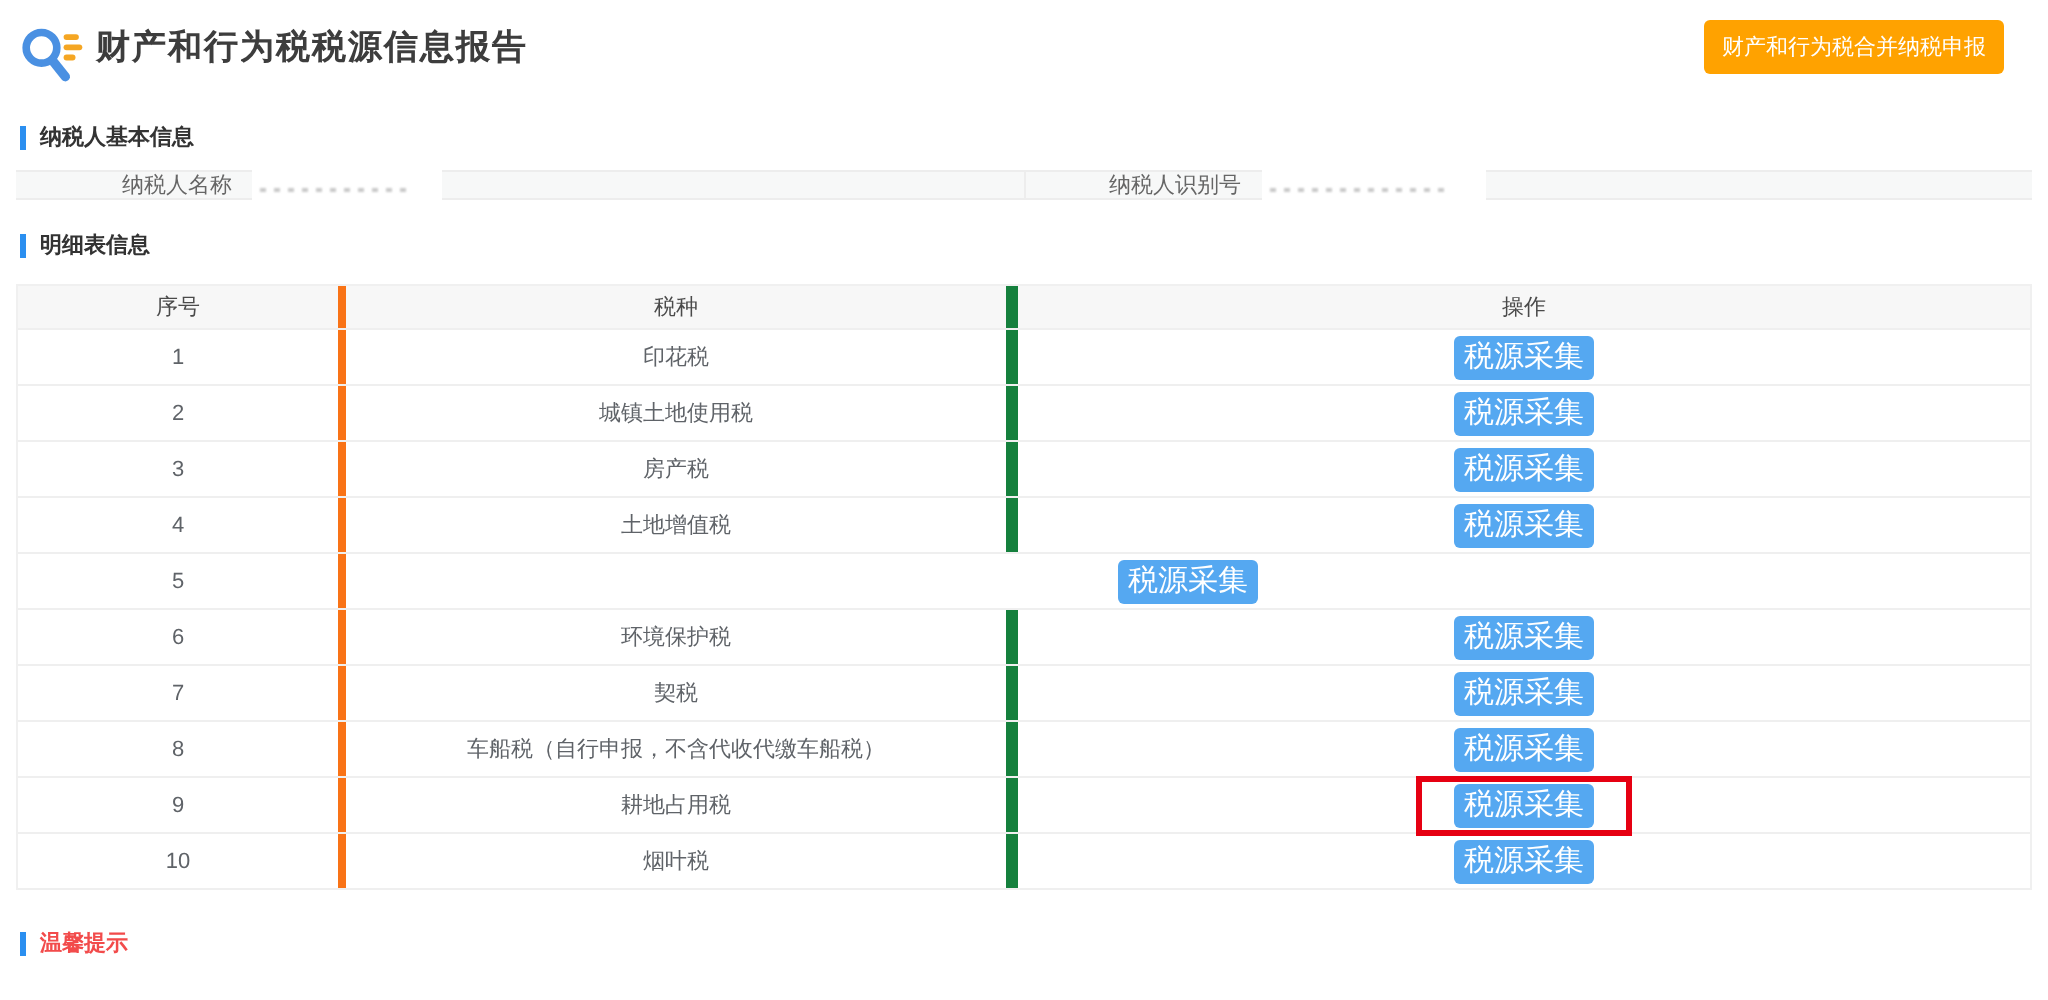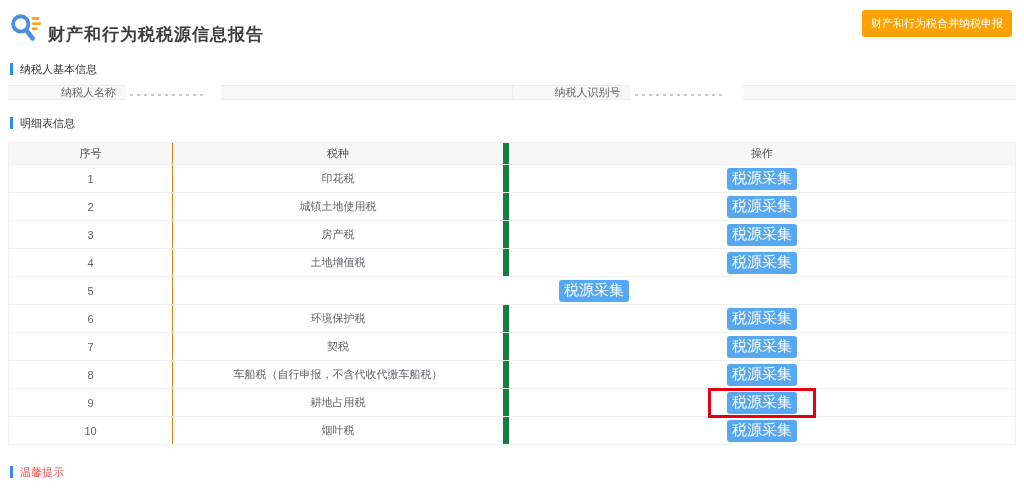--- a/index.html
+++ b/index.html
@@ -1,28 +1,28 @@
 <!DOCTYPE html>
 <html lang="zh"><head>
 <meta charset="utf-8">
 <style>
   * { margin:0; padding:0; box-sizing:border-box; }
   html,body { width:1024px; height:500px; background:#fff; overflow:hidden;
     font-family:"Liberation Sans","DejaVu Sans",sans-serif; }
 
   
-  .header { display:flex; align-items:flex-end; padding:12px 12px 0 8px; }
+  .header { display:flex; align-items:flex-start; padding:12px 22px 0 8px; }
   .logo { width:34px; height:34px; flex:0 0 34px; }
   .page-title { margin-left:6px; font-size:17px; font-weight:bold; color:#3d3d3d; letter-spacing:1px; }
   .orange-btn { margin-left:auto; margin-top:-2px; align-self:flex-start; background:#ffa200;
     color:#fff; border:none; font-size:11px; padding:6px 9px; border-radius:3px; cursor:pointer;
     font-family:inherit; }
 
   
-  .section-title { margin:17px 0 0 10px; font-size:11px; font-weight:normal; color:#333;
+  .section-title { margin:17px 0 0 10px; font-size:11px; font-weight:bold; color:#333;
     border-left:3px solid #2b8ff0; padding-left:7px; line-height:12px; }
   .section-title.red { color:#f24b4b; margin-top:21px; }
 
   
   .info-row { margin:10px 8px 0 8px; display:flex; background:#f7f8f8;
     border-top:1px solid #ededed; border-bottom:1px solid #ededed; height:15px; }
   .info-half { flex:1; display:flex; align-items:center; height:100%; }
   .info-half.first { border-right:1px solid #ededed; }
   .ilabel { width:108px; text-align:right; font-size:11px; color:#666; flex:0 0 108px; }
   .ival { background:#fff; height:19px; margin-left:10px; position:relative; width:95px;
@@ -32,21 +32,21 @@
     background:repeating-linear-gradient(90deg,#c9c9c9 0 3px,transparent 3px 7px);
     filter:blur(0.6px); }
 
   
   .table { margin:13px 8px 0 8px; border:1px solid #f0f0f0; border-bottom:none; }
   .thead, .trow { display:flex; align-items:stretch; border-bottom:1px solid #efefef; }
   .thead { background:#f7f7f7; height:22px; }
   .trow { background:#fff; height:28px; }
   .td { display:flex; align-items:center; justify-content:center; font-size:11px; color:#5f6368; }
   .thead .td { color:#4a4a4a; }
-  .td.seq { flex:0 0 164px; border-right:1px solid #f97316;text-align:right; }
+  .td.seq { flex:0 0 164px; border-right:4px solid #f97316;text-align:right; }
   .td.tax { flex:0 0 336px; border-right:6px solid #15803d; }
   .td.op  { flex:1; position:relative; }
   .collect-btn { background:#55a8f1; color:#fff; border:none; border-radius:3px;
     font-size:15px; width:70px; height:22px; cursor:pointer; font-family:inherit; }
   .red-box { position:absolute; left:50%; top:50%; transform:translate(-50%,-50%);
     width:108px; height:30px; border:3px solid #e60012; pointer-events:none; z-index:2; }
 </style>
 </head>
 <body>
 

